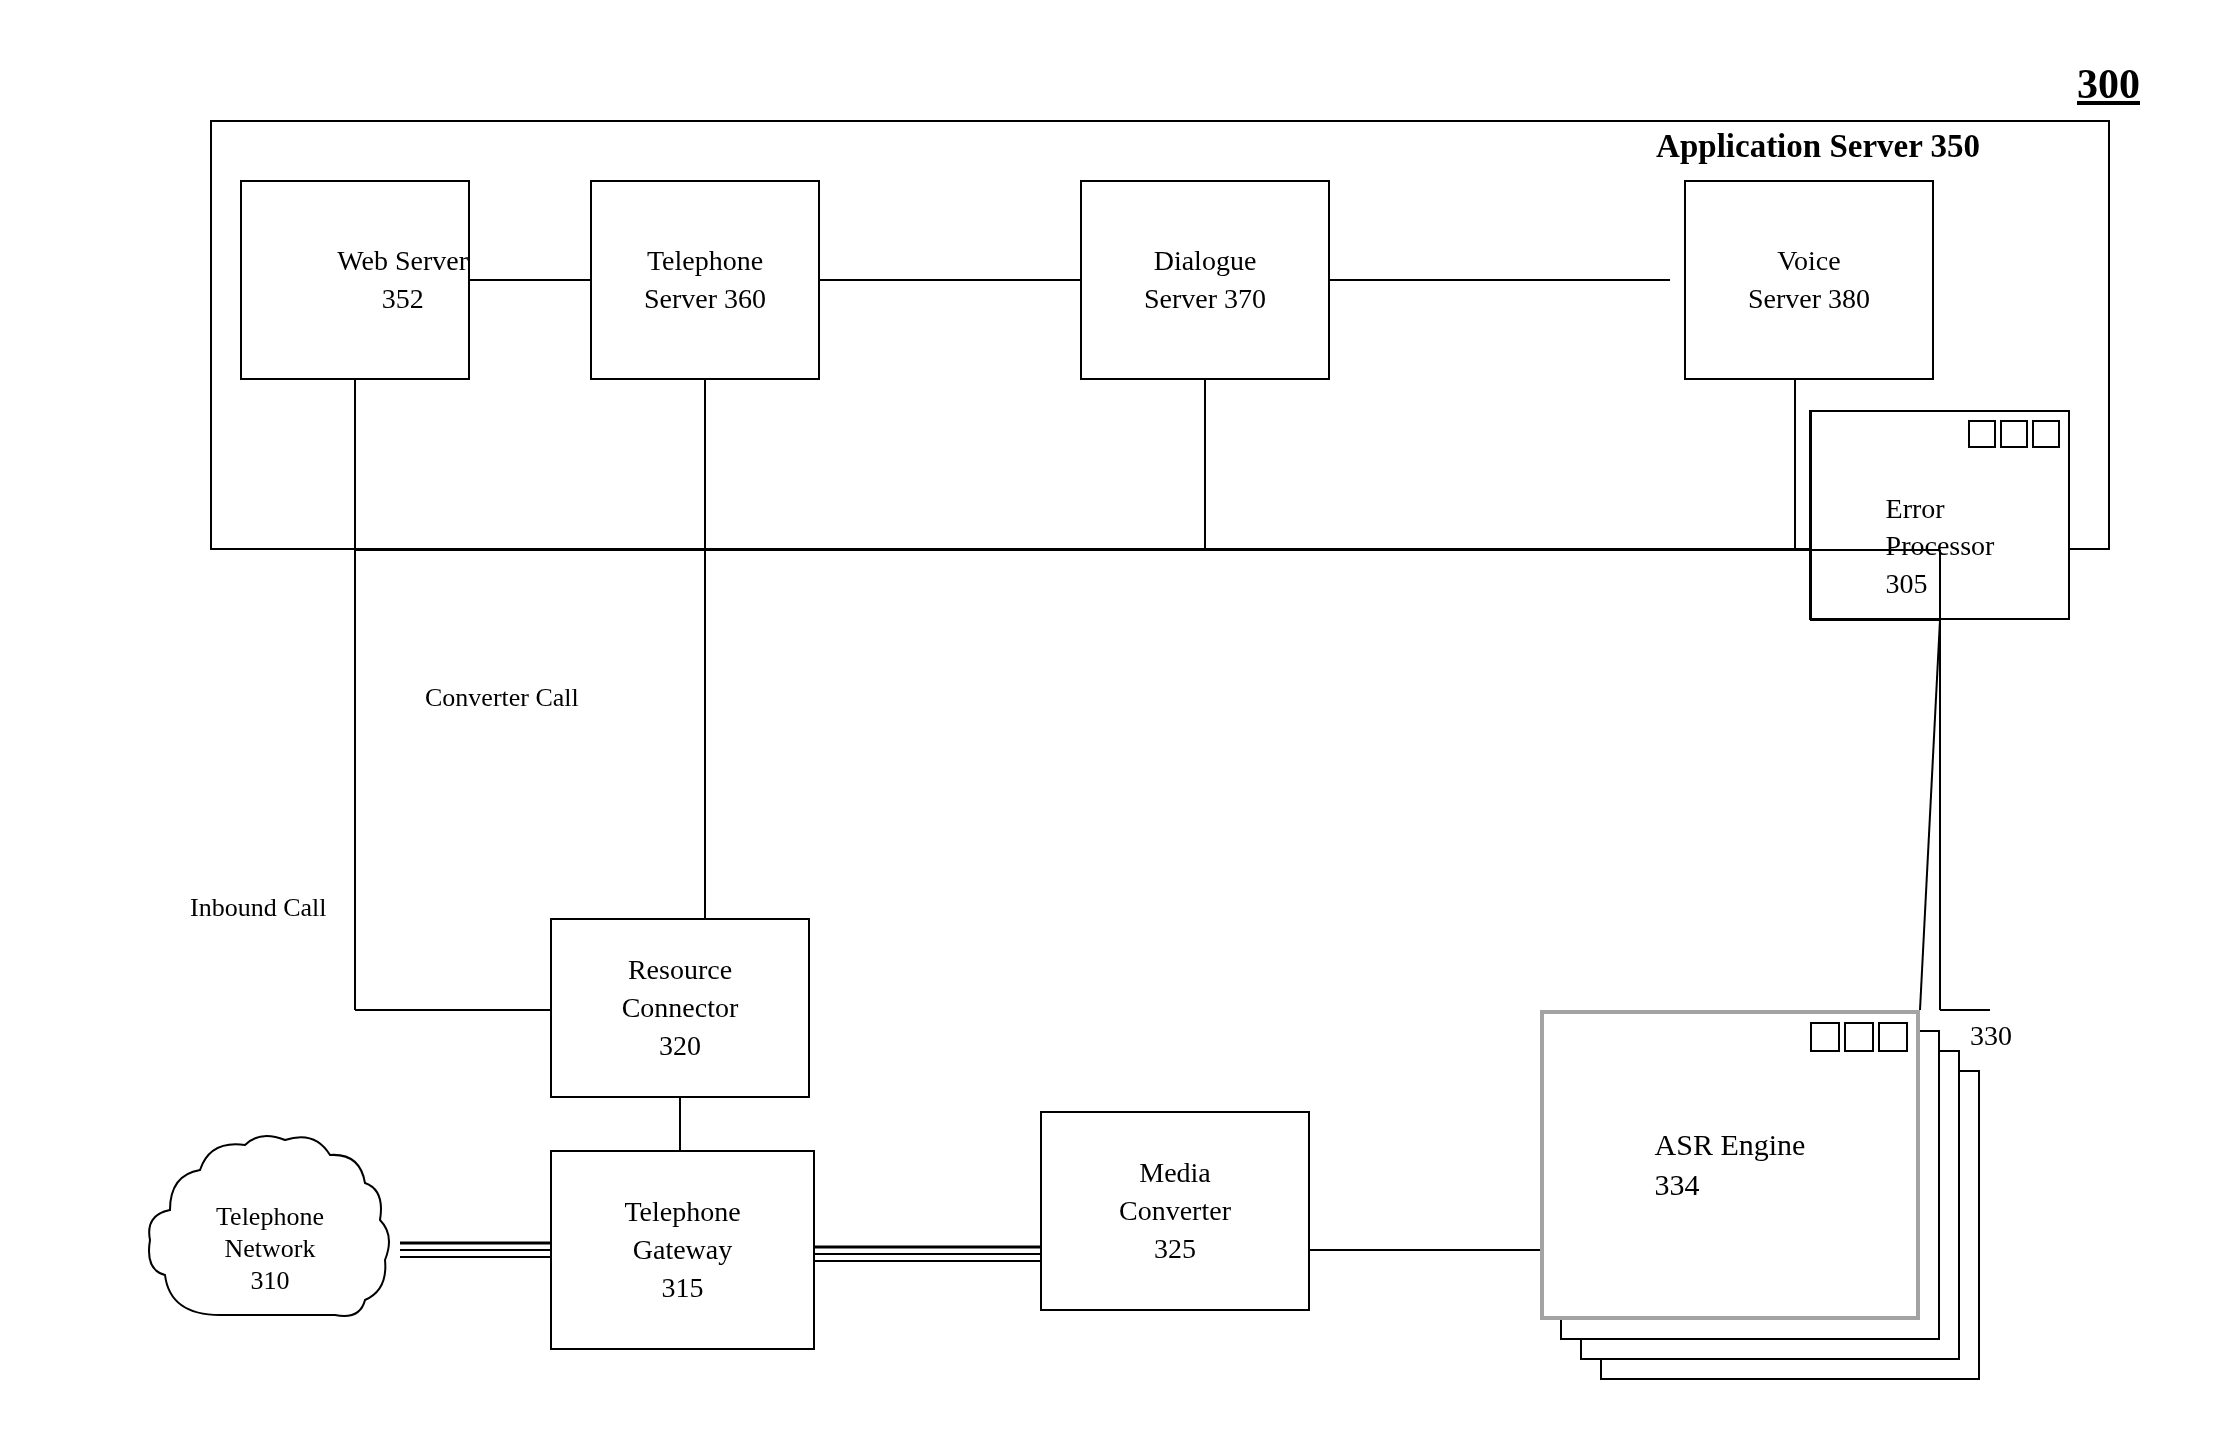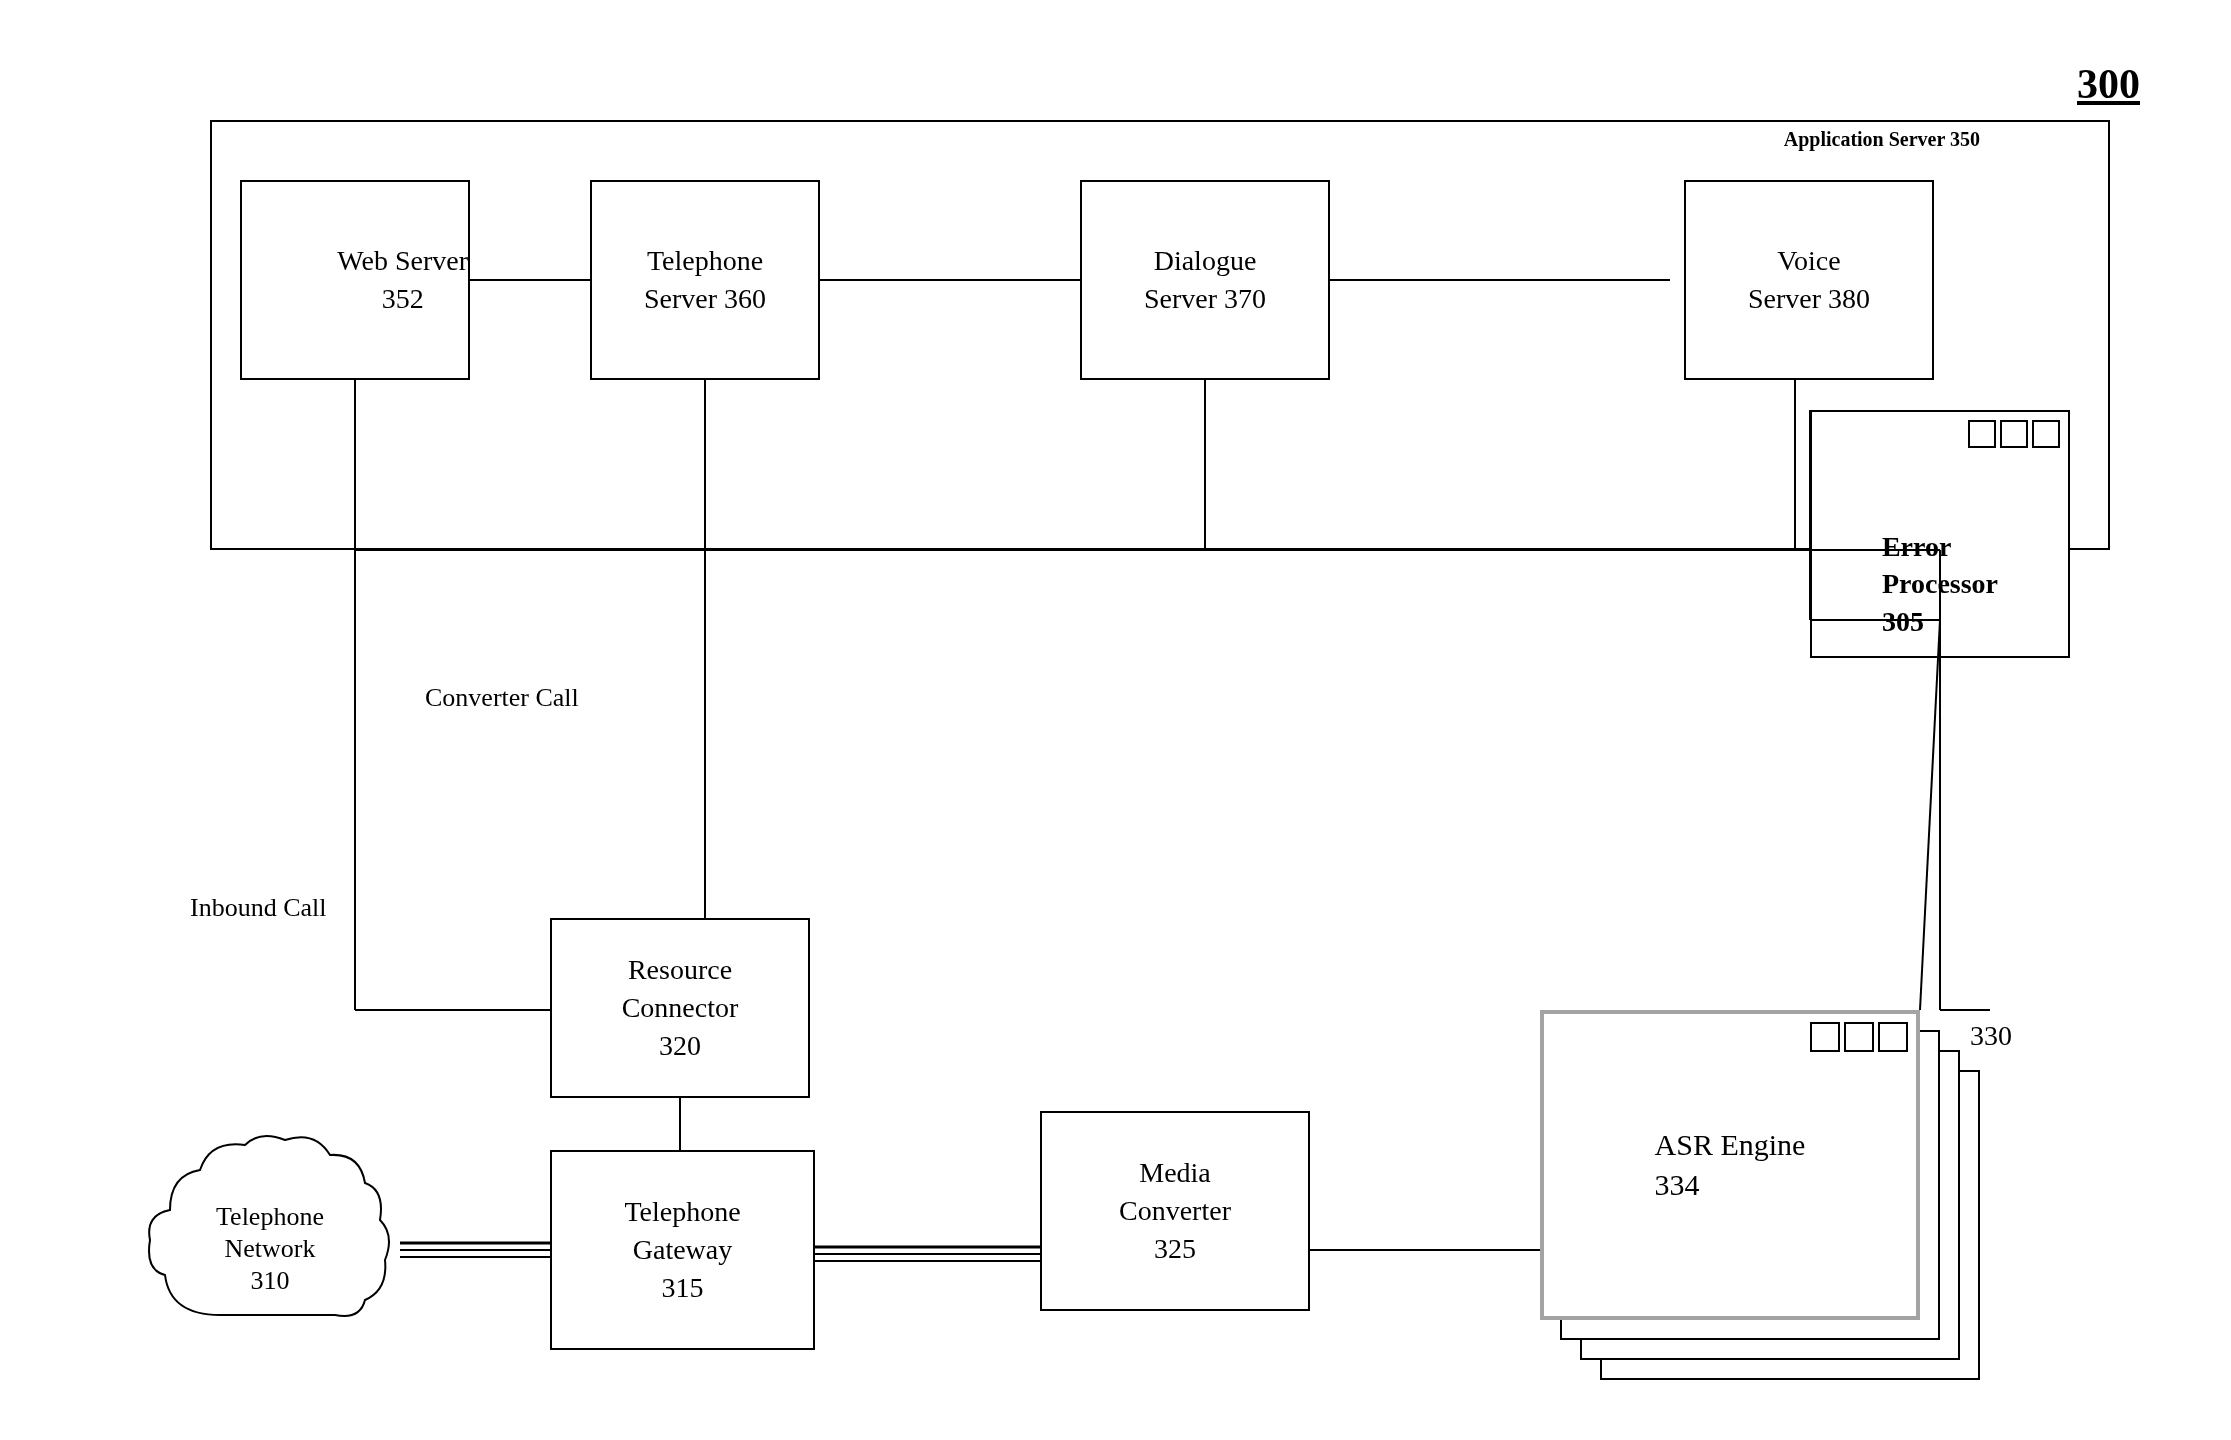--- a/index.html
+++ b/index.html
@@ -37,21 +37,21 @@
       left: 150px;
       width: 1900px;
       height: 430px;
       border: 2px solid #000;
     }
 
     .app-server-label {
       position: absolute;
       top: 68px;
       right: 180px;
-      font-size: 20px;
+      font-size: 33px;
       font-weight: bold;
     }
 
     
     .component-box {
       position: absolute;
       border: 2px solid #000;
       background: #fff;
       display: flex;
       flex-direction: column;
@@ -97,24 +97,23 @@
       width: 250px;
       height: 200px;
     }
 
     
     .error-processor {
       position: absolute;
       top: 350px;
       left: 1750px;
       width: 260px;
-      height: 248px;
-      border: 2px solid #000;
-      background: #fff;
-      font-weight: bold;
+      height: 210px;
+      border: 2px solid #000;
+      background: #fff;
     }
 
     .error-processor-inner {
       position: absolute;
       top: 0; left: 0; right: 0; bottom: 0;
       display: flex;
       flex-direction: column;
       align-items: center;
       justify-content: flex-end;
       padding-bottom: 15px;

